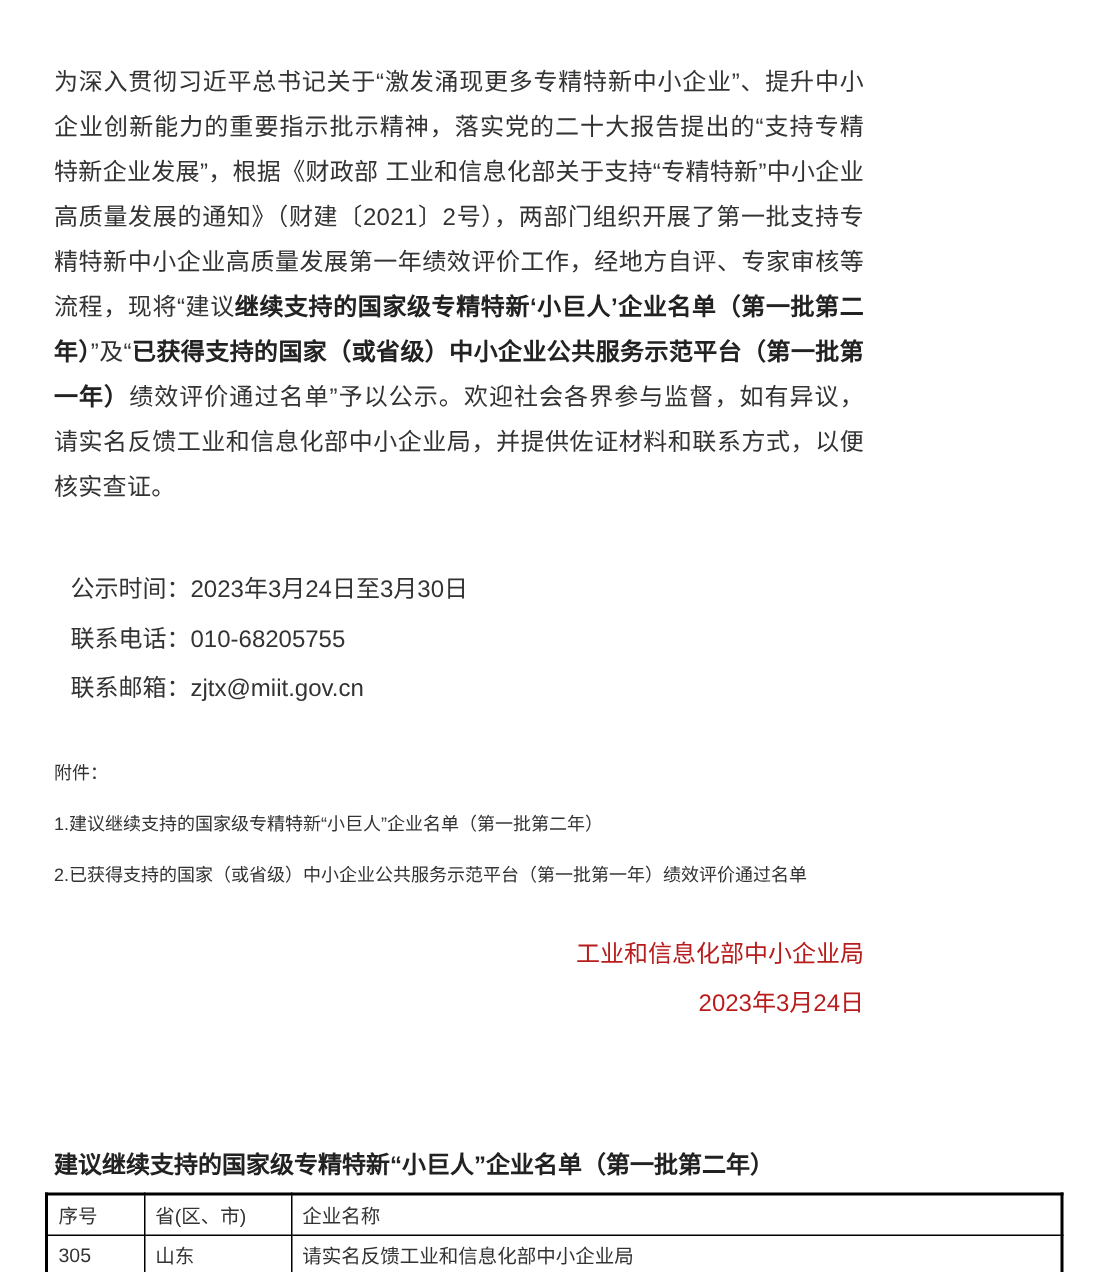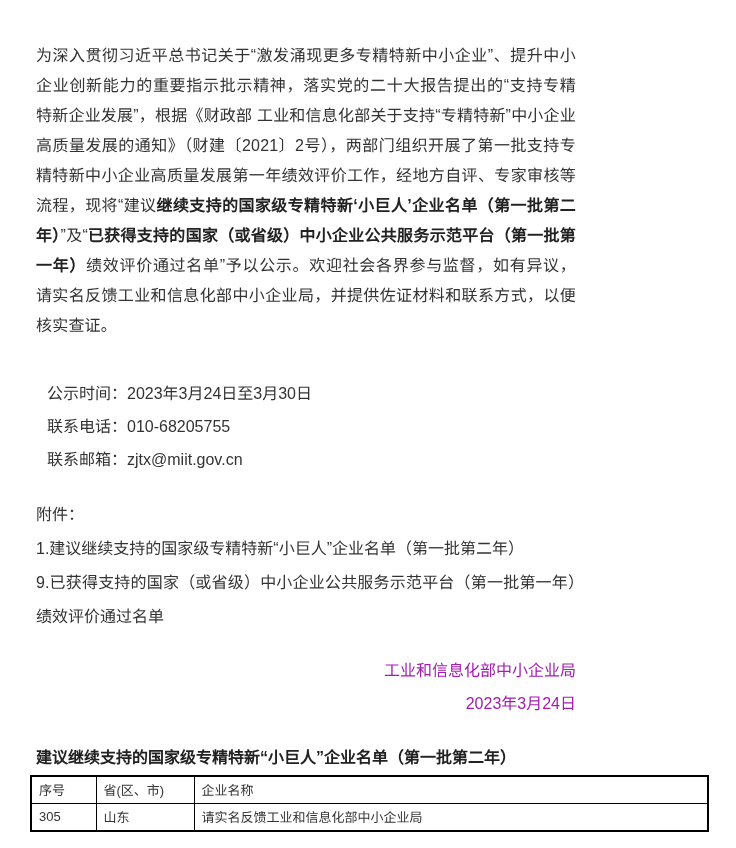--- a/index.html
+++ b/index.html
@@ -29,34 +29,34 @@
   }
   .contact {
     margin-top: 36px;
     font-size: 16px;
     line-height: 33px;
     color: #333333;
     margin-left: 11px;
   }
   .attachments {
     margin-top: 22px;
-    font-size: 16px;
+    font-size: 12px;
     line-height: 34px;
     text-align: justify;
     color: #333333;
   }
   .signature {
     margin-top: 20px;
     font-size: 16px;
     line-height: 33px;
     text-align: right;
-    color: #a21caf;
+    color: #b91c1c;
   }
   .list-title {
-    margin-top: 26px;
+    margin-top: 80px;
     font-size: 16px;
     line-height: 24px;
     font-weight: 700;
     color: #222222;
   }
   table.company-table {
     border-collapse: collapse;
     table-layout: fixed;
     width: 677px;
     margin: 5px 0 0 -6px;
@@ -92,21 +92,21 @@
 
   <div class="contact">
     <div>公示时间：2023年3月24日至3月30日</div>
     <div>联系电话：010-68205755</div>
     <div>联系邮箱：zjtx@miit.gov.cn</div>
   </div>
 
   <div class="attachments">
     <div>附件：</div>
     <div>1.建议继续支持的国家级专精特新“小巨人”企业名单（第一批第二年）</div>
-    <div>9.已获得支持的国家（或省级）中小企业公共服务示范平台（第一批第一年）绩效评价通过名单</div>
+    <div>2.已获得支持的国家（或省级）中小企业公共服务示范平台（第一批第一年）绩效评价通过名单</div>
   </div>
 
   <div class="signature">
     <div>工业和信息化部中小企业局</div>
     <div>2023年3月24日</div>
   </div>
 
   <div class="list-title">建议继续支持的国家级专精特新“小巨人”企业名单（第一批第二年）</div>
 
   <table class="company-table">

